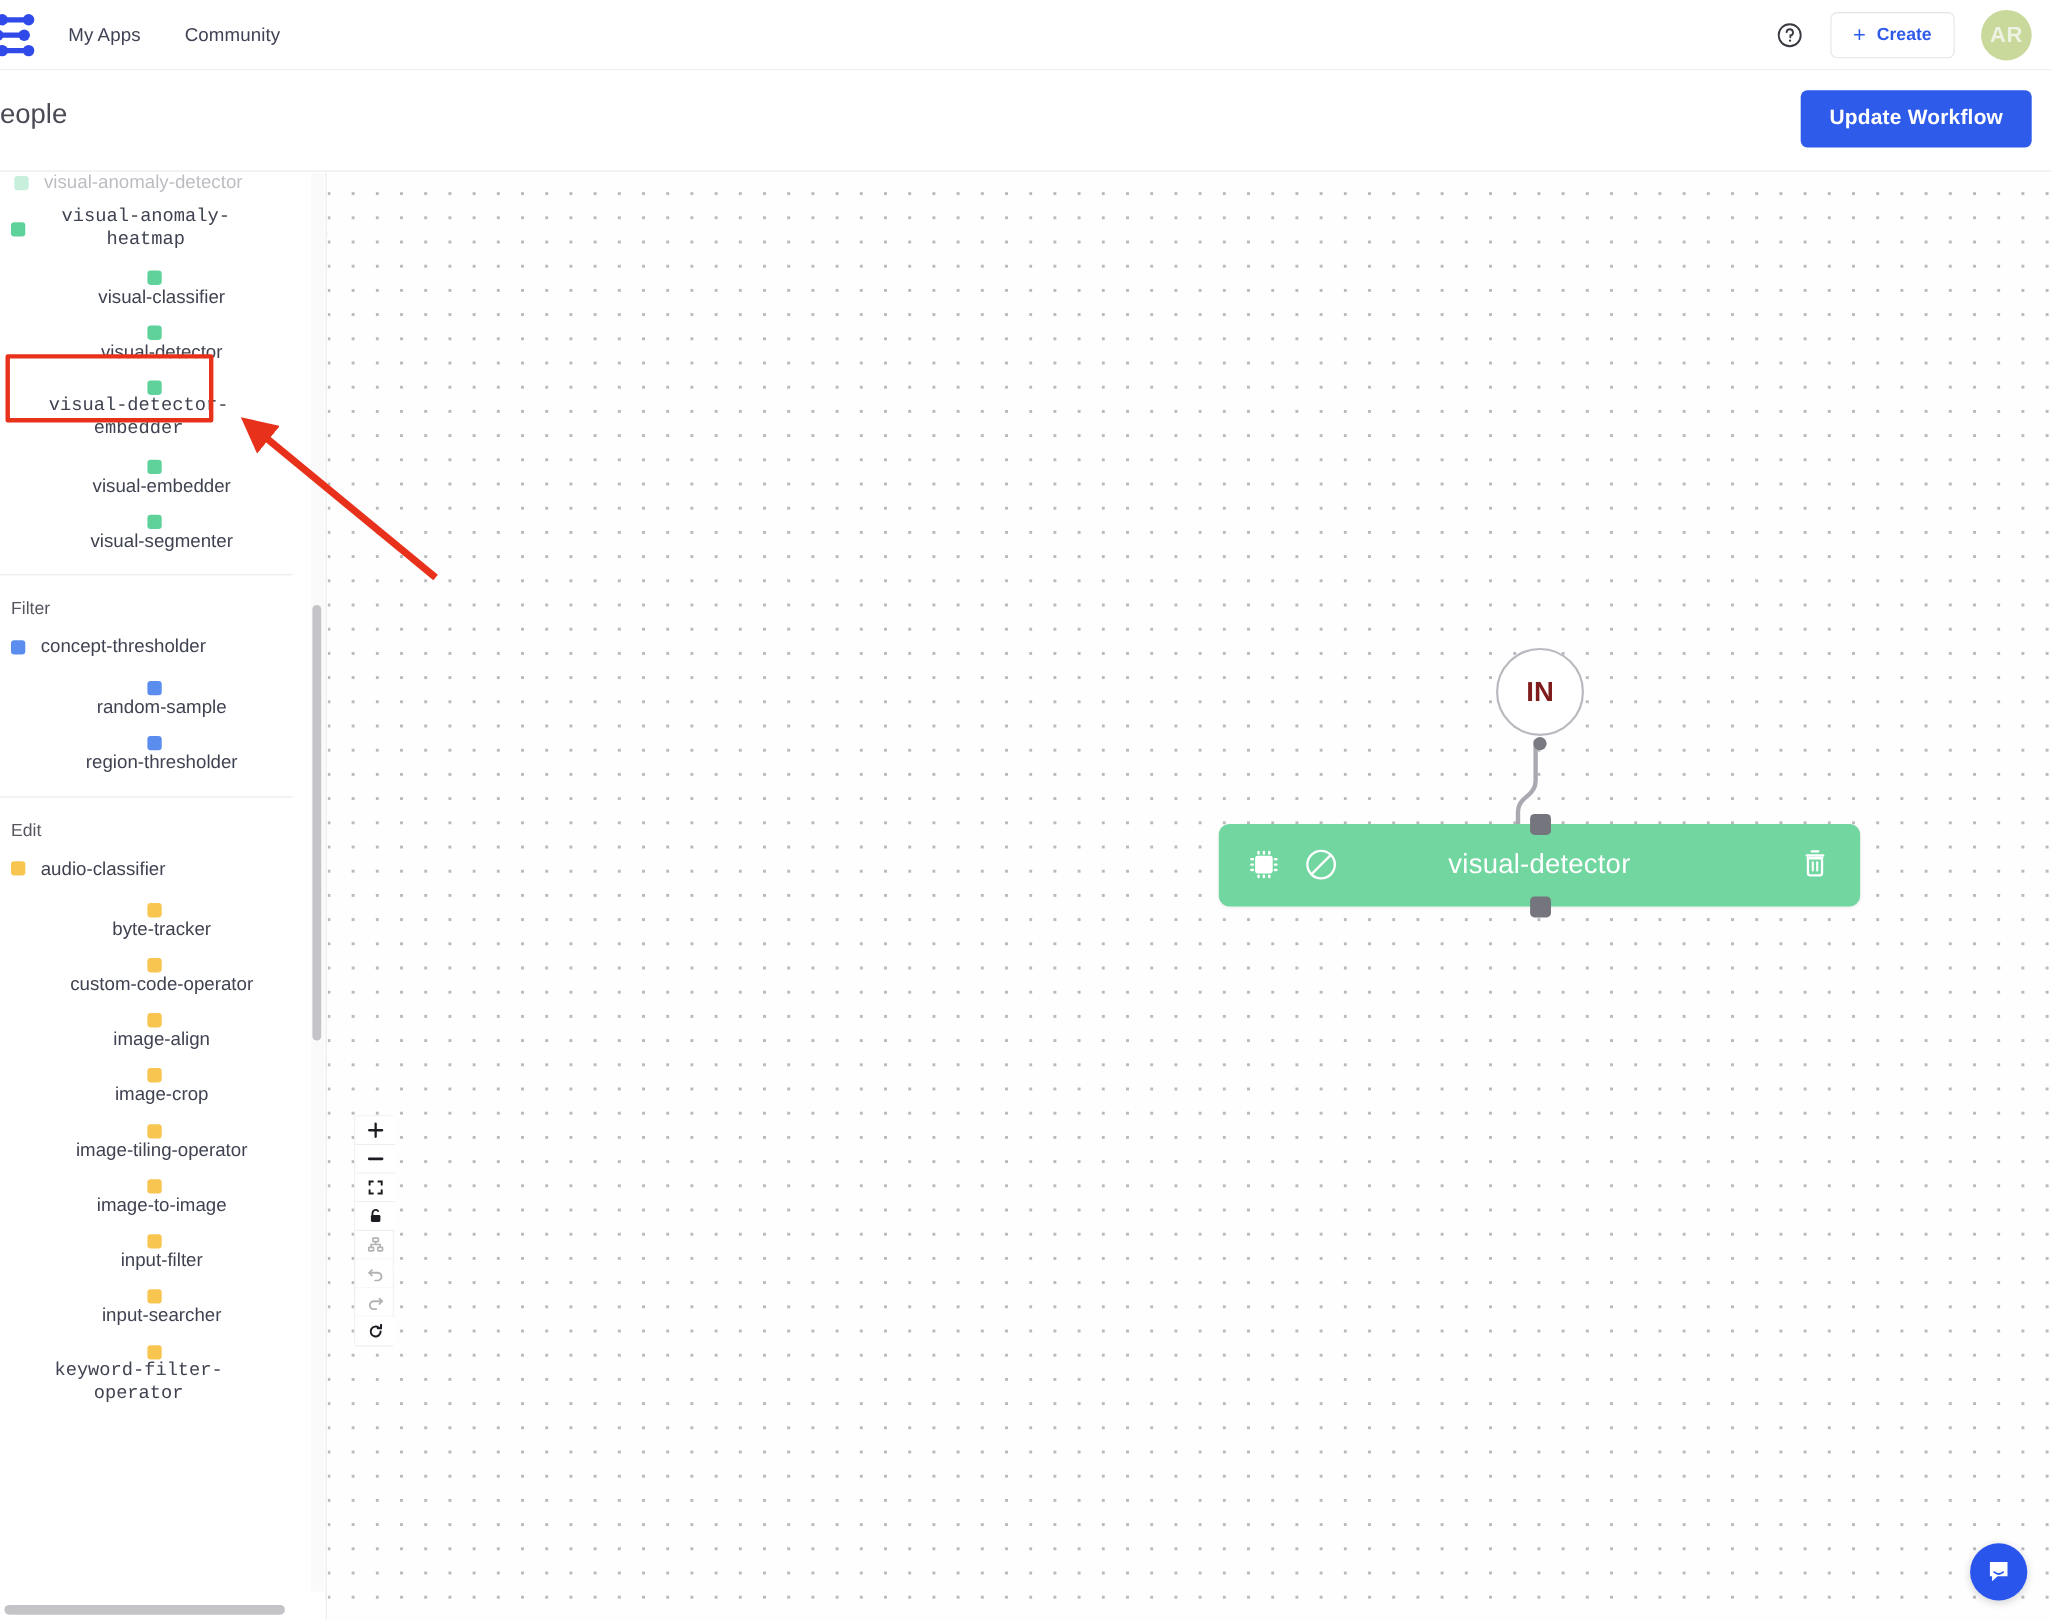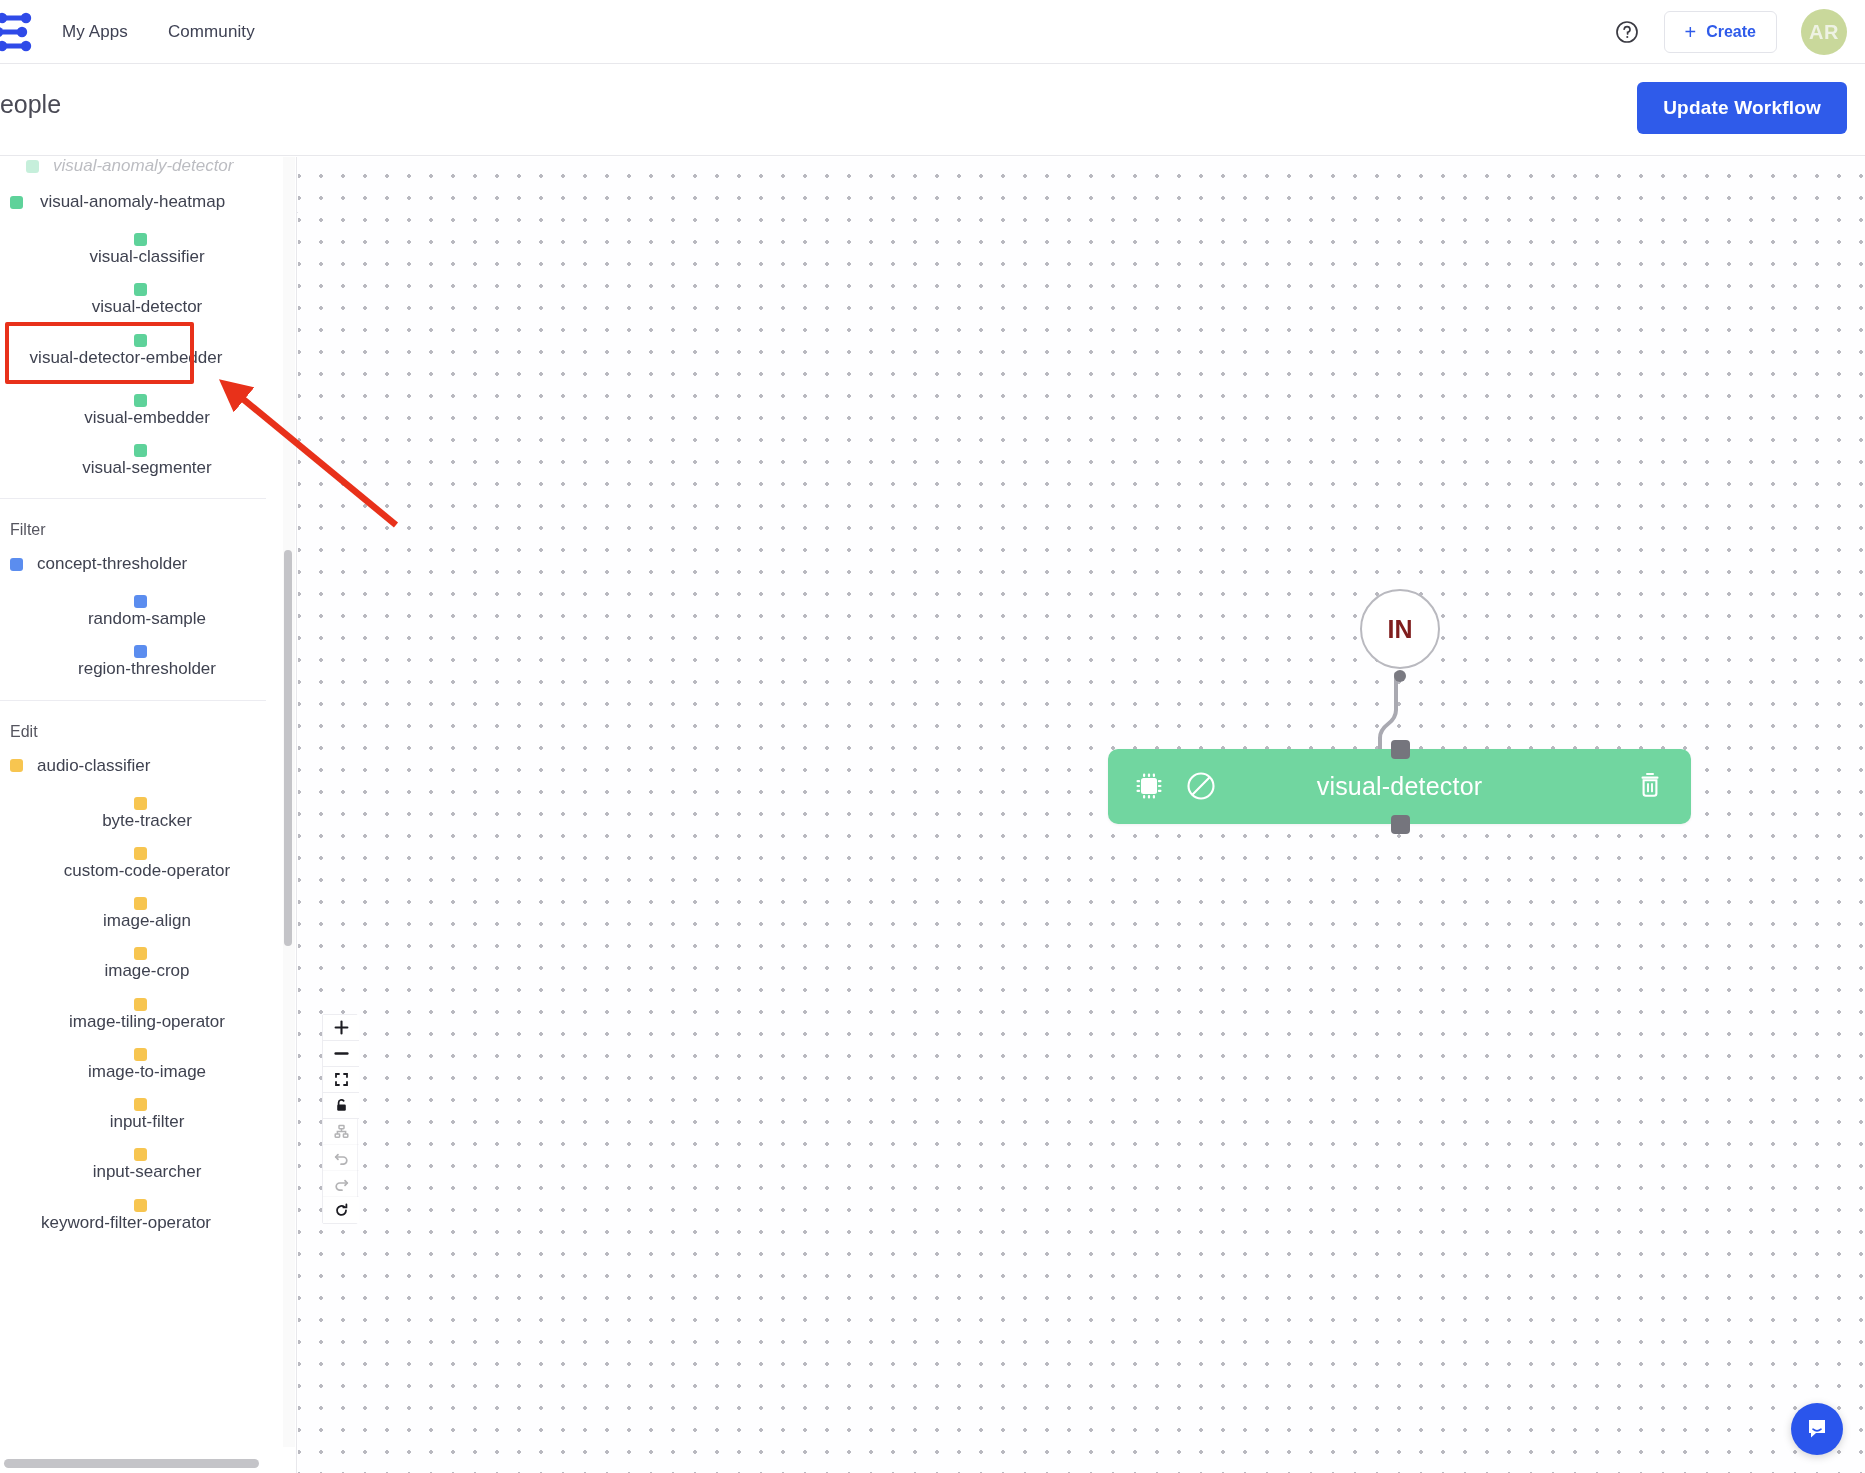--- a/index.html
+++ b/index.html
@@ -57,43 +57,42 @@
     cursor: pointer; letter-spacing: .2px;
   }
 
   
   .sidebar {
     position: absolute; left: 0; top: 157px; width: 297px; height: 1316px;
     background: #fff; border-right: 1px solid #e8e8ec; overflow: hidden;
   }
   .side-scroll { position: absolute; left: 0; top: 0; width: 297px; height: 1290px; overflow: hidden; }
   .clipped-row {
-    position: absolute; left: 16px; top: -10px; width: 280px; height: 34px; overflow: hidden;
+    position: absolute; left: 3px; top: -10px; width: 280px; height: 34px; overflow: hidden;
     opacity: .35;
-    font-style: italic;
   }
   .sec-head {
     font-size: 16px; color: #55555f; padding: 0 0 0 10px; height: 26px;
     display: flex; align-items: flex-end;
   }
   .sec-div { height: 1px; background: #ececf1; margin: 16px 12px 14px 0; }
   .item {
     display: flex; align-items: center; min-height: 38px; padding: 4px 8px 4px 10px;
     cursor: pointer; gap: 0;
   }
   .item + .item { margin-top: 8px; flex-direction: column; }
   .dot { width: 13px; height: 13px; border-radius: 3px; flex: 0 0 13px; }
   .dot.green { background: #5ed29a; }
   .dot.blue  { background: #5b8def; }
   .dot.amber { background: #f7c550; }
   .item-label {
     font-size: 17px; color: #3f4250; line-height: 1.25;
     flex: 1; text-align: left; padding-left: 14px;
   }
-  .item-label.wrapped { text-align: center; padding-left: 0; padding-right: 28px; }
+  .item-label.wrapped { text-align: center; padding-left: 0; padding-right: 28px; font-family: Liberation Mono, monospace; }
   .item.highlight { position: relative; }
 
   
   .anno-box {
     position: absolute; left: 5px; top: 322px; width: 189px; height: 62px;
     border: 4px solid #e8311a; border-radius: 2px; pointer-events: none; z-index: 40;
   }
   .anno-arrow { position: absolute; left: 200px; top: 365px; z-index: 41; pointer-events: none; }
 
   

